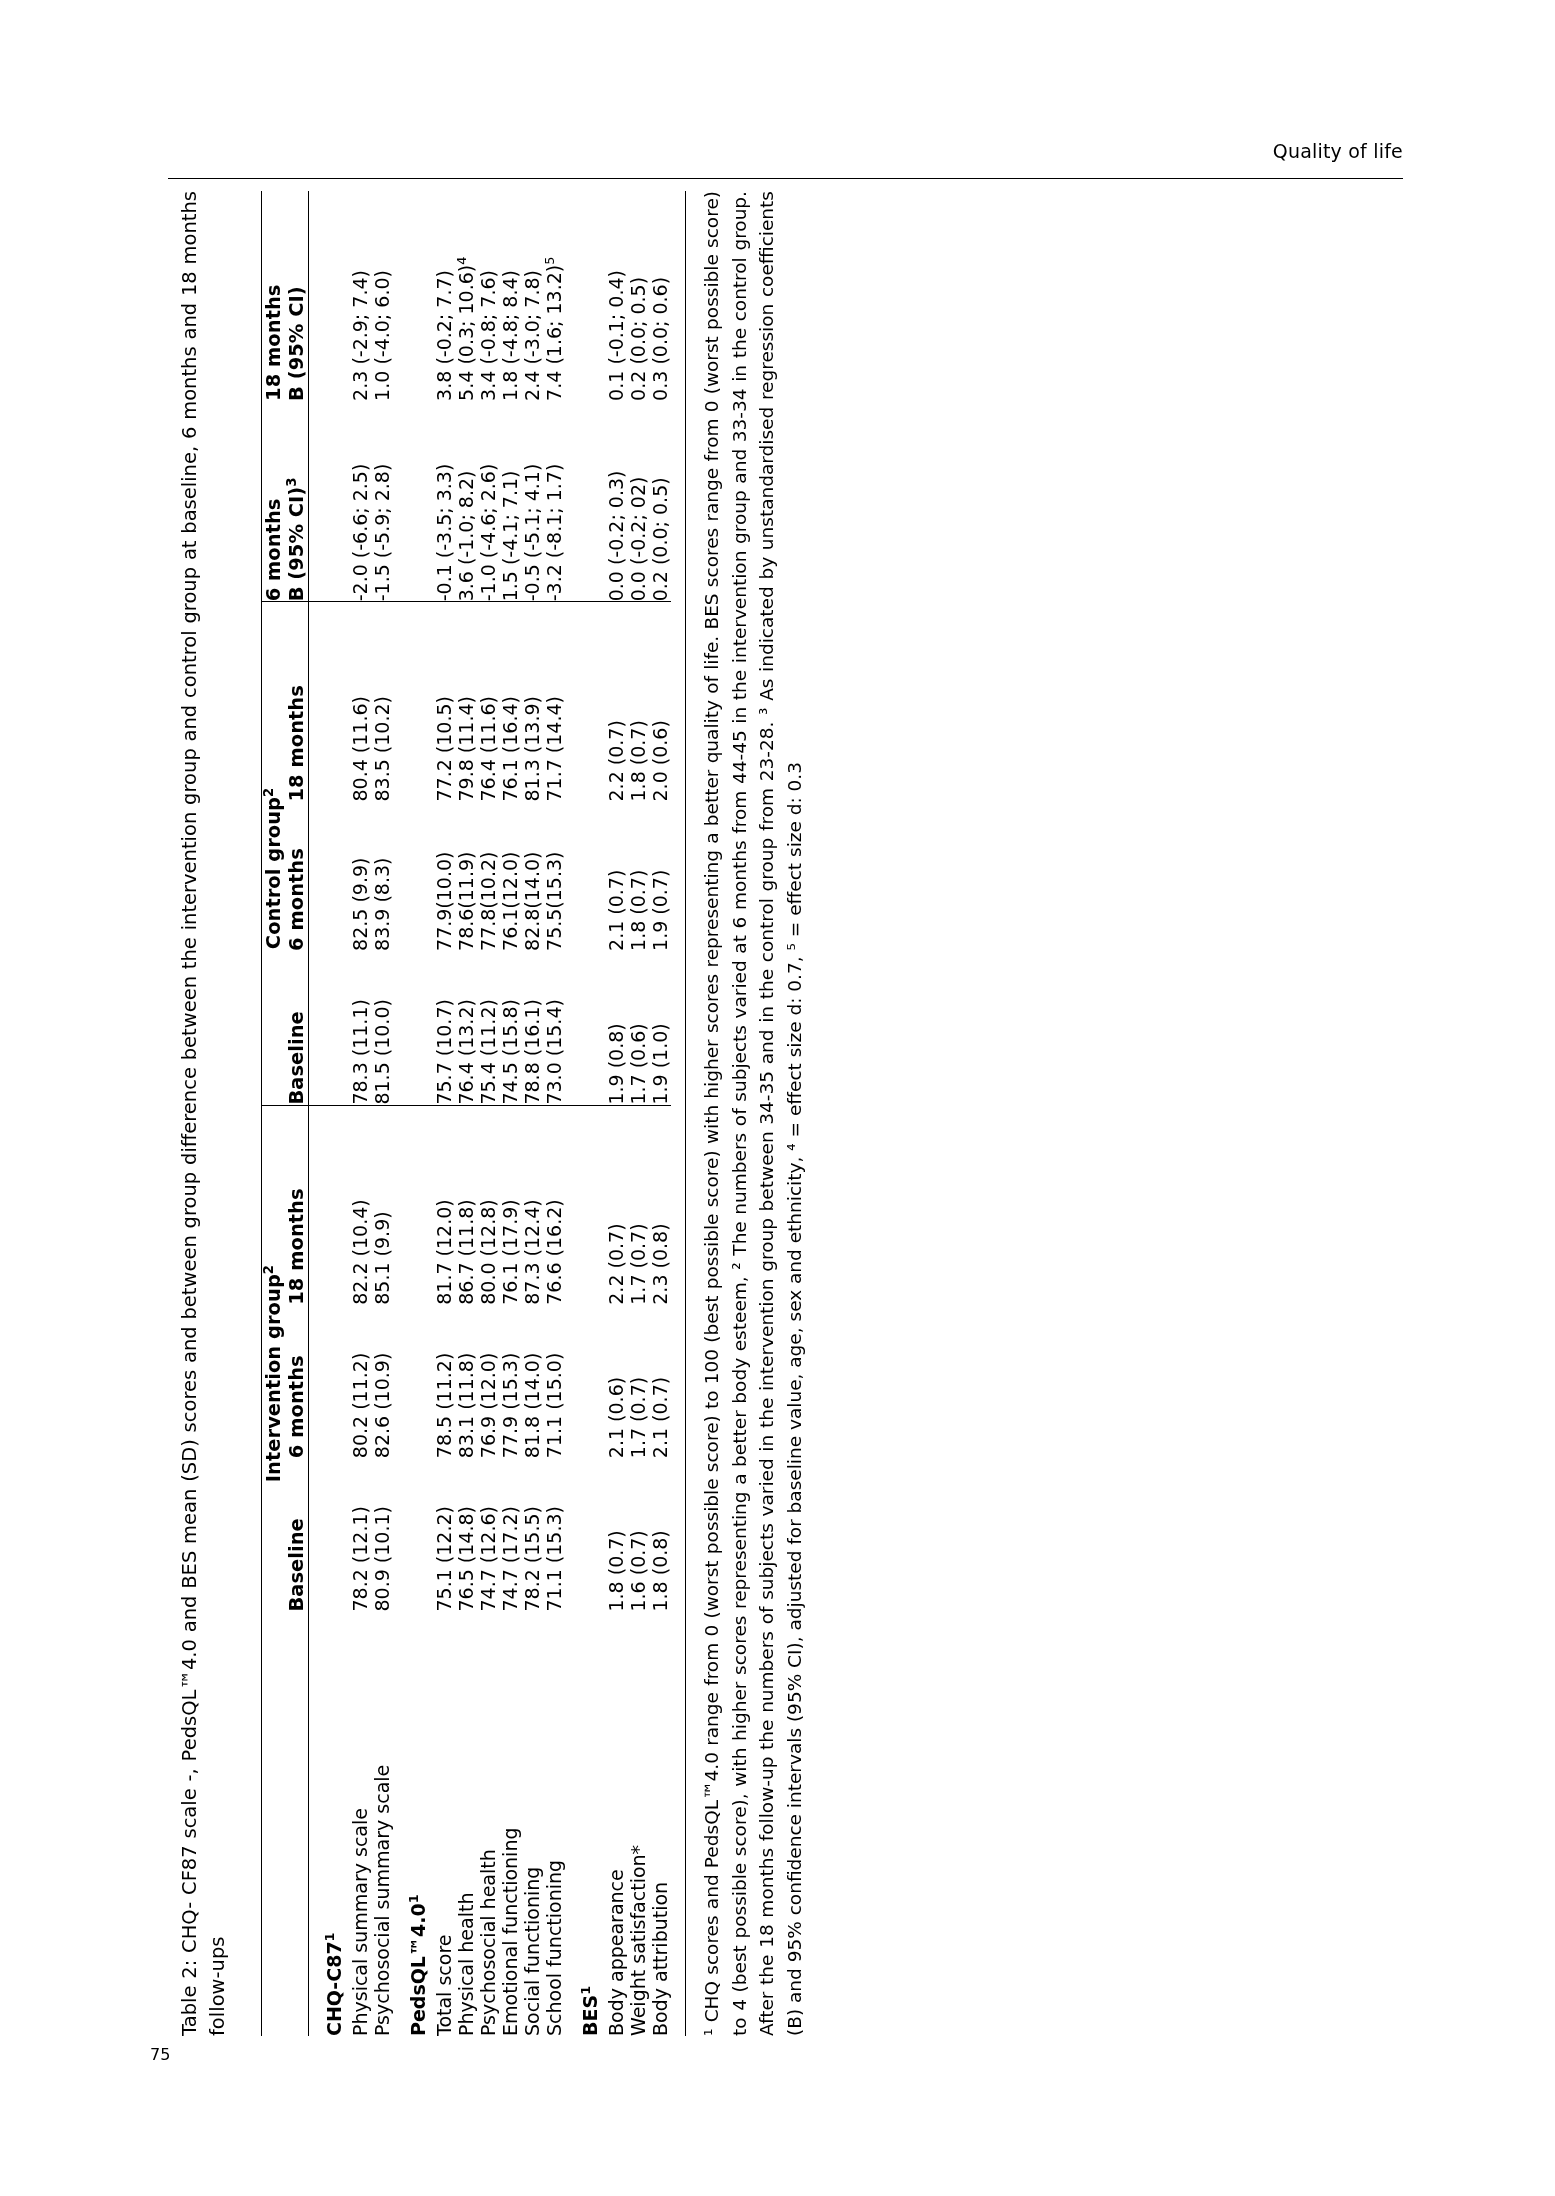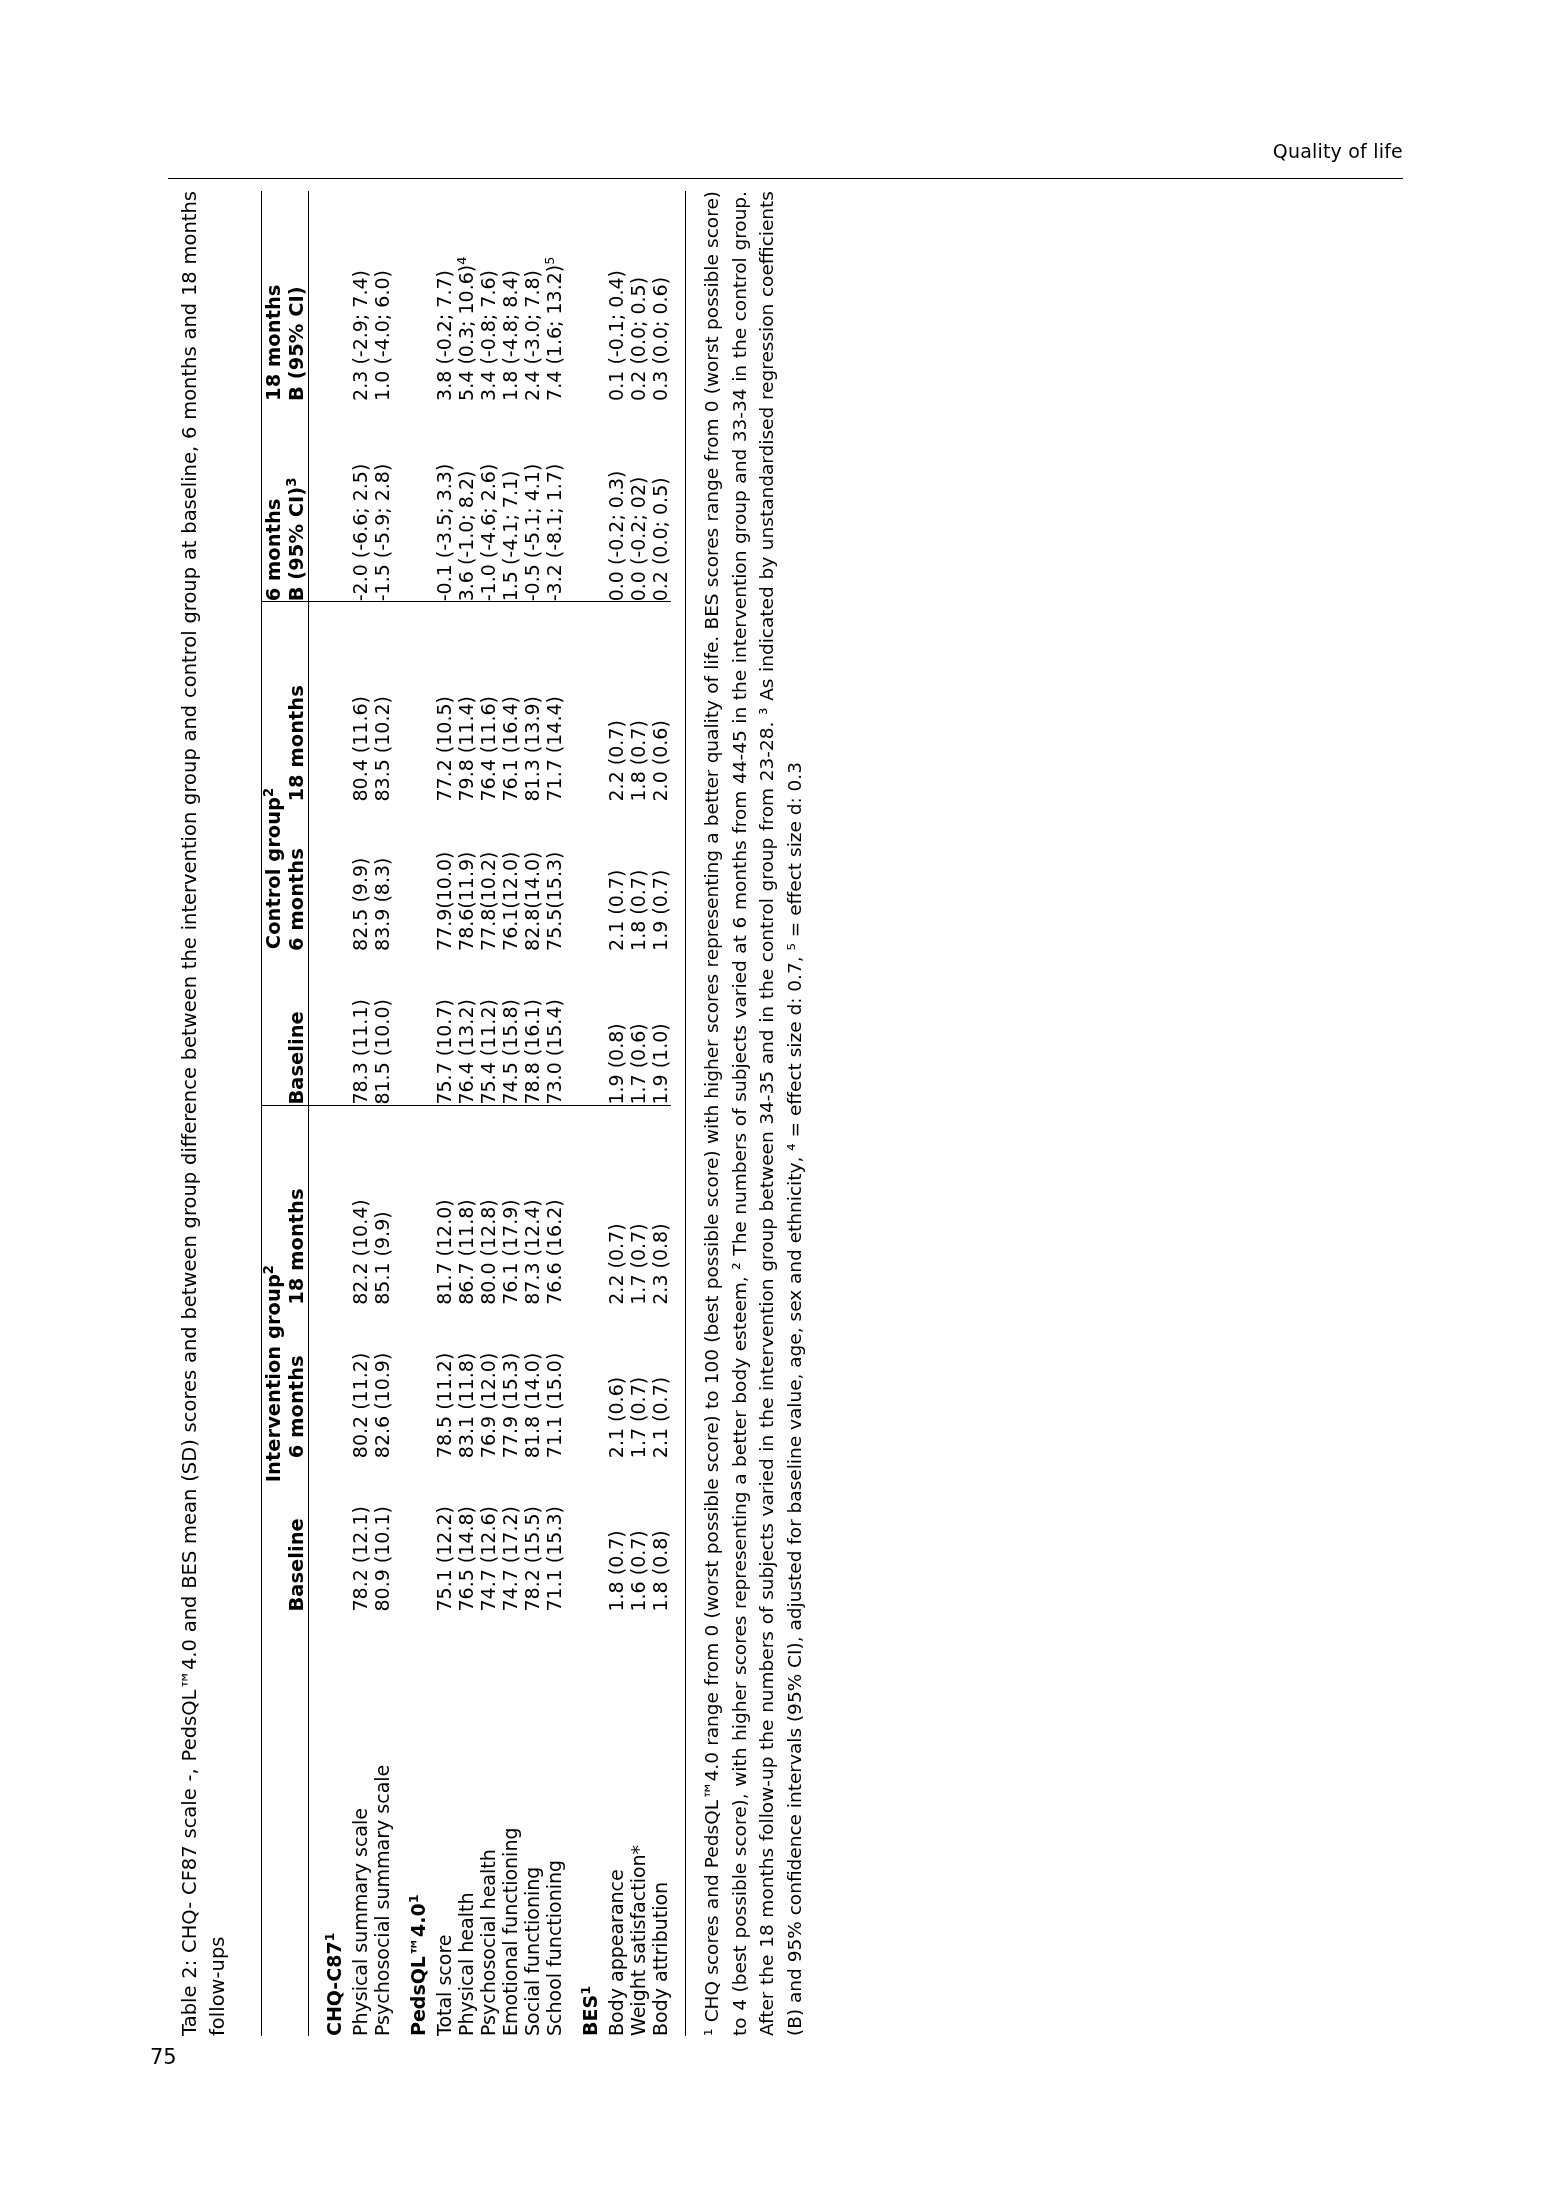--- a/index.html
+++ b/index.html
@@ -29,21 +29,21 @@
   }
   .page-header .hdr-text {
     font-size: 19px;
     letter-spacing: 0.2px;
   }
 
   .page-number {
     position: absolute;
     left: 150px;
     top: 2045px;
-    font-size: 21px;
+    font-size: 16px;
   }
 
   
   
   #rot-wrap {
     position: absolute;
     left: 0;
     top: 0;
     width: 1555px;
     height: 2196px;

